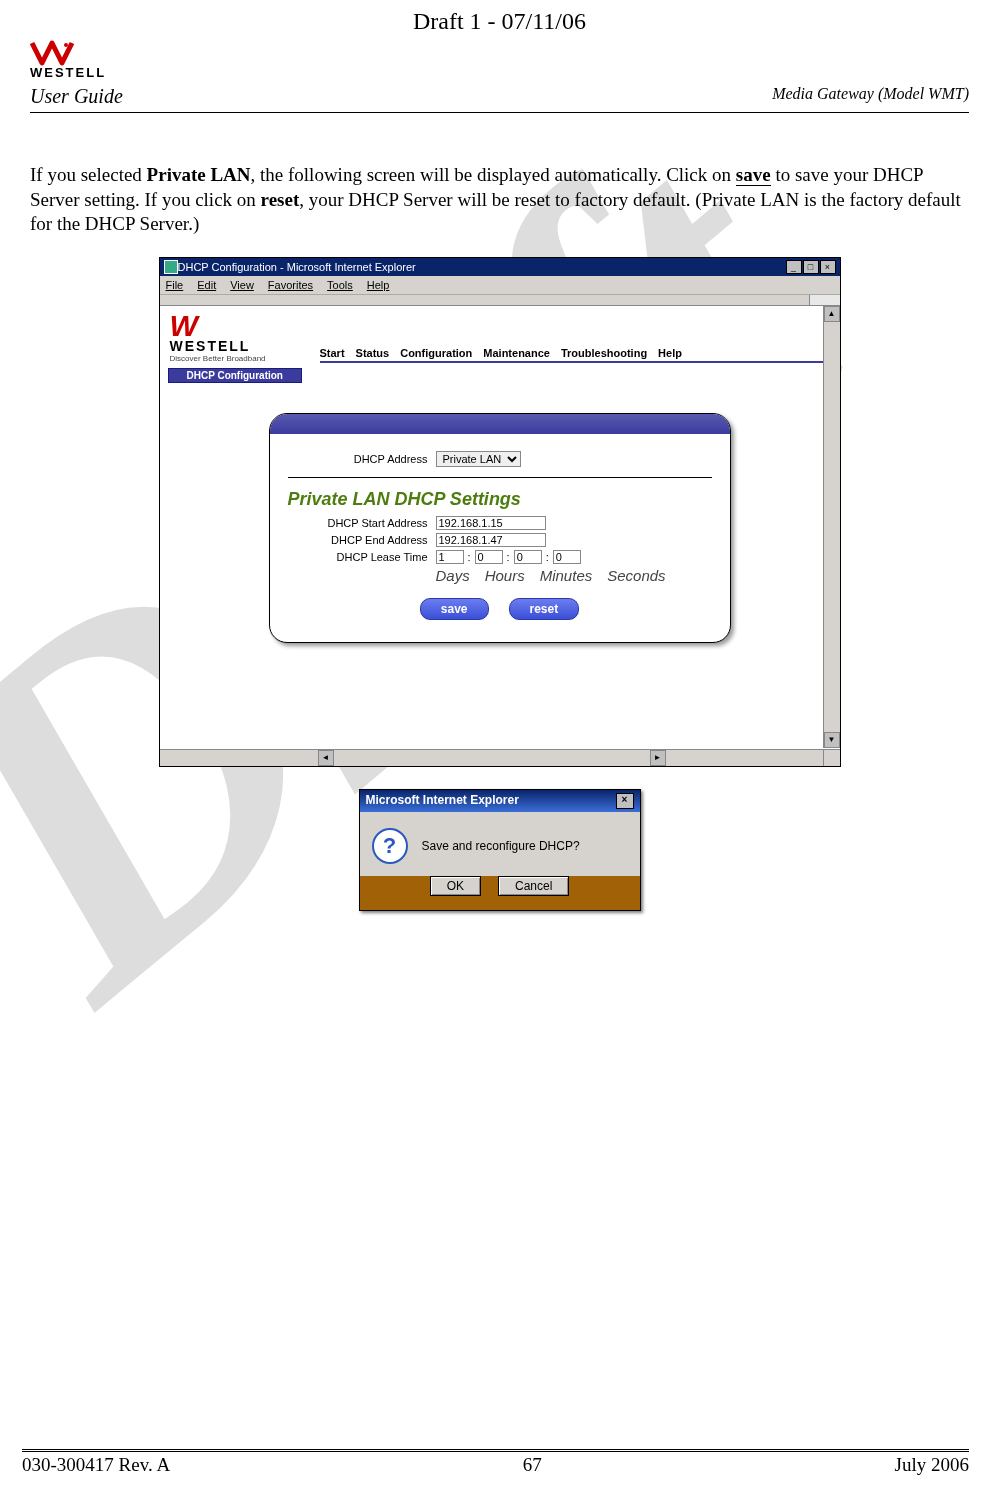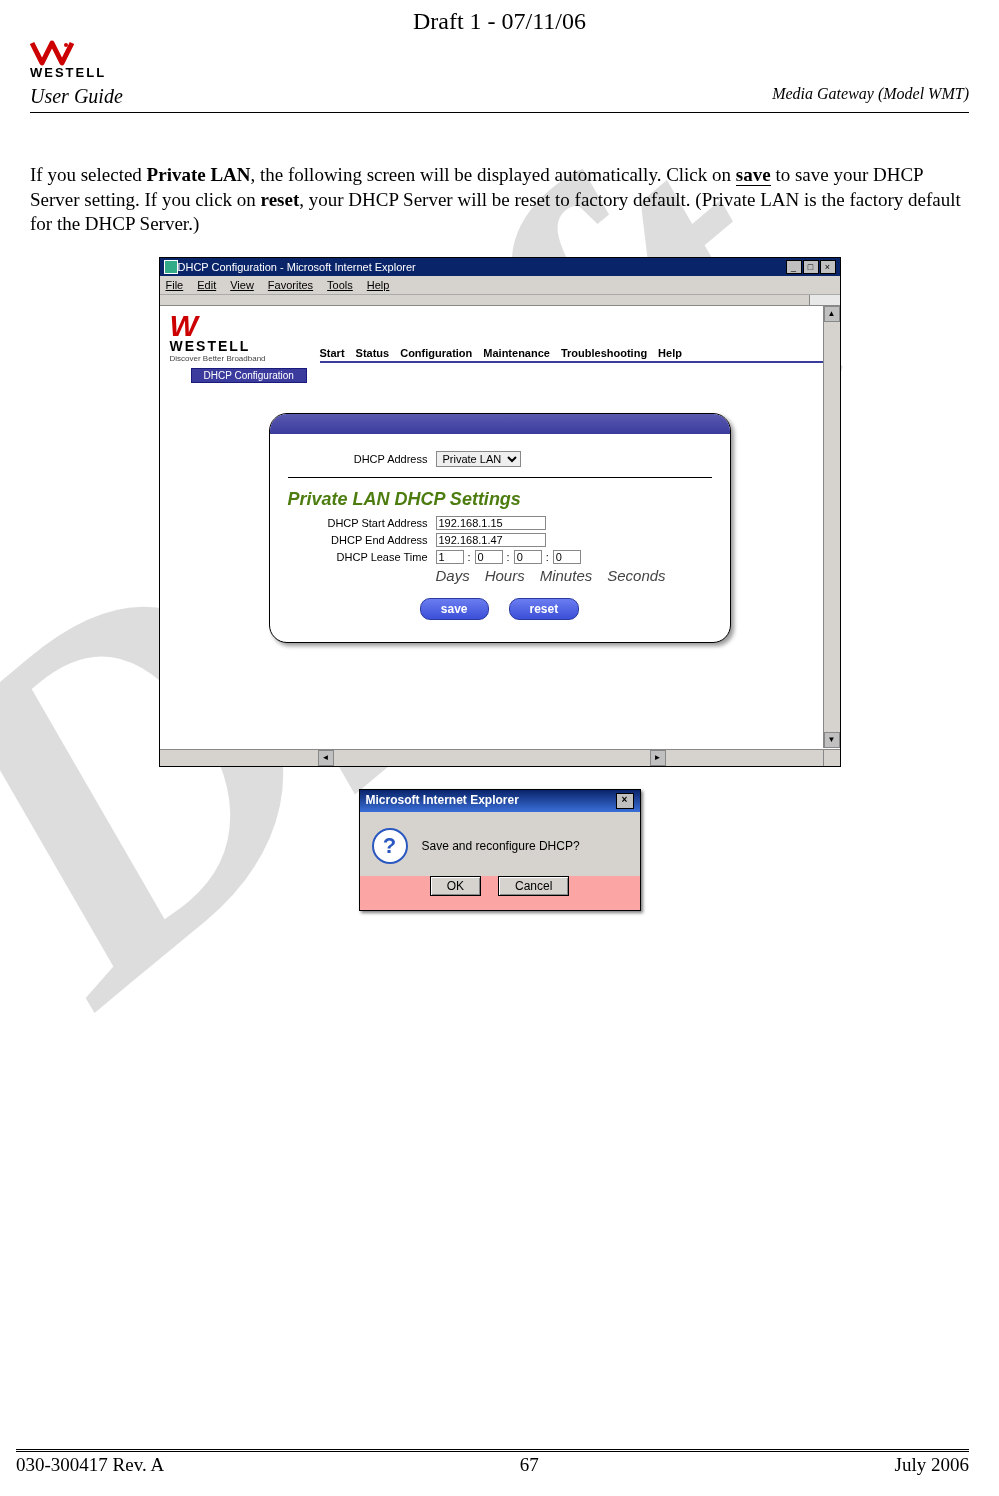--- a/index.html
+++ b/index.html
@@ -152,24 +152,23 @@
     gap: 11px;
   }
   .breadcrumb {
     margin: 2px 0 0 8px;
   }
   .breadcrumb span {
     background: #3b3b9e;
     color: #fff;
     font-family: Arial, sans-serif;
     font-size: 10px;
-    font-weight: normal;
-    padding: 1px 12px;
+    font-weight: bold;
+    padding: 1px 18px;
     border: 1px solid #1a1a7a;
-    margin-left: 23px;
   }
   .panel {
     width: 460px;
     margin: 30px auto 0 auto;
     border: 1px solid #000;
     border-radius: 18px;
     background: #fff;
     overflow: hidden;
     box-shadow: 3px 3px 4px rgba(0,0,0,0.4);
   }
@@ -288,21 +287,21 @@
     gap: 14px;
     font-size: 12px;
   }
   .q-icon {
     width: 32px; height: 32px; border-radius: 50%;
     background: #fff; border: 2px solid #2a58c0;
     color: #2a58c0; font-size: 22px; font-weight: bold;
     display: flex; align-items: center; justify-content: center;
   }
   .dialog-buttons {
-    background: #fca5a5;
+    background: #a16207;
     padding: 0 12px 14px 12px;
     display: flex;
     justify-content: center;
     gap: 17px;
   }
   .win-btn {
     font-family: Tahoma, sans-serif;
     font-size: 12px;
     padding: 2px 16px;
     background: #d6d3ce;
@@ -311,21 +310,21 @@
   }
   .stop-box {
     border: 1px solid #000;
     margin-top: 50px;
     padding: 6px 8px;
     font-size: 19px;
     font-weight: bold;
   }
   .footer {
     position: absolute;
-    left: 16px; right: 30px; bottom: 20px;
+    left: 22px; right: 30px; bottom: 20px;
     border-top: 1px solid #000;
     border-bottom: 0 solid #000;
     padding-top: 2px;
   }
   .footer-extra-line {
     border-top: 1px solid #000;
     margin-top: -5px;
     margin-bottom: 4px;
   }
   .footer-row {

